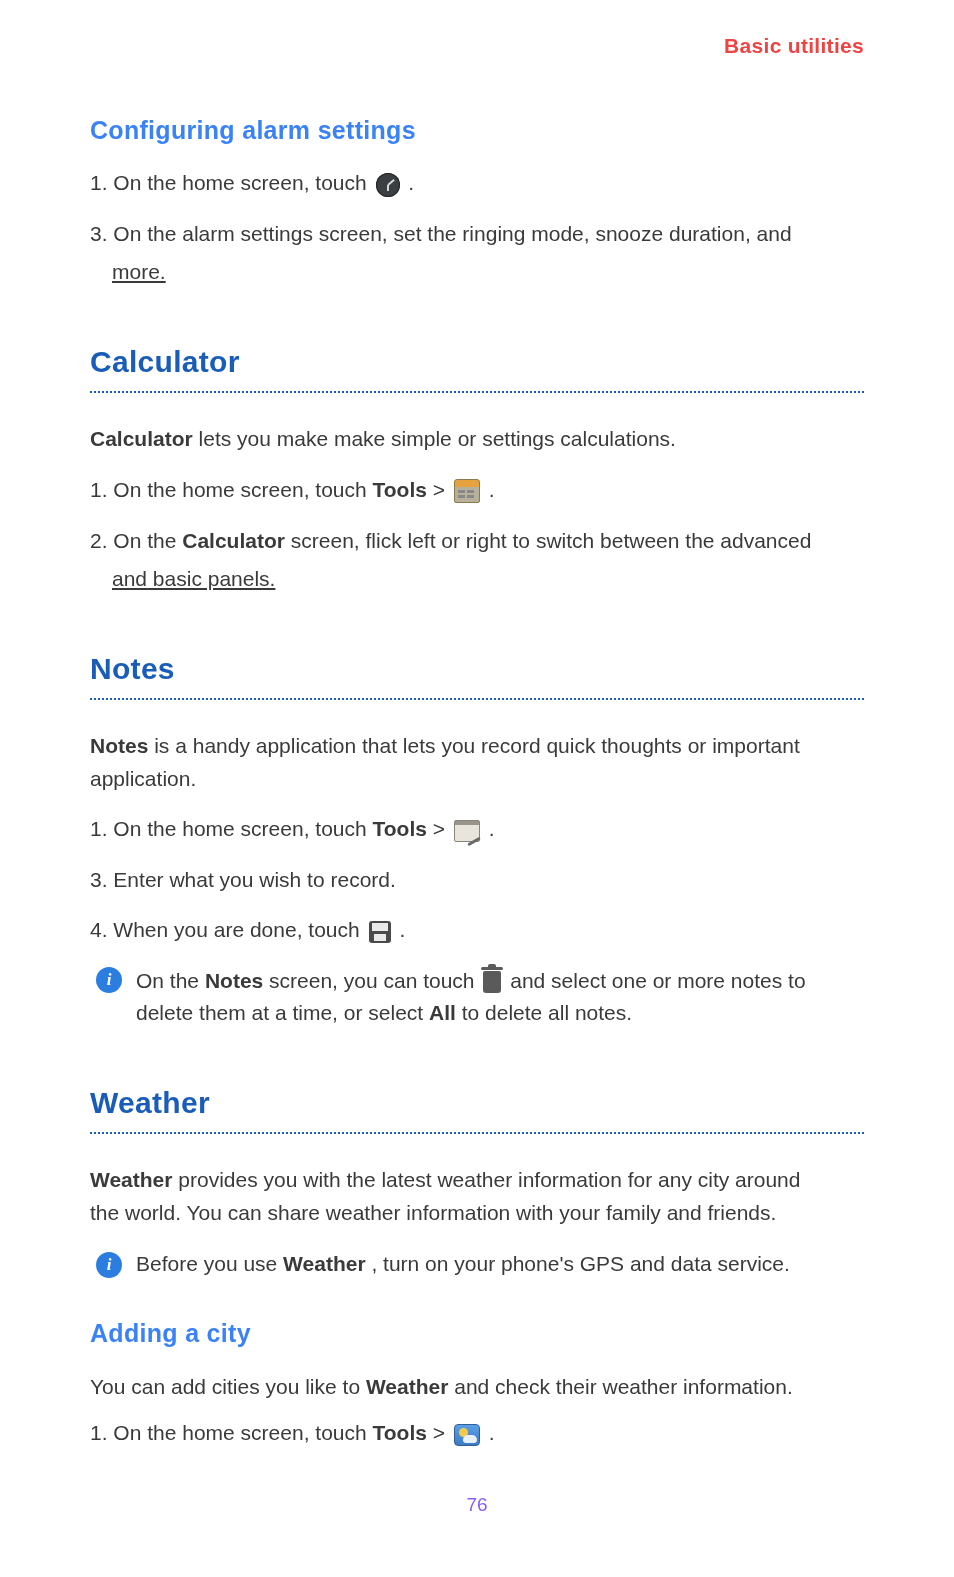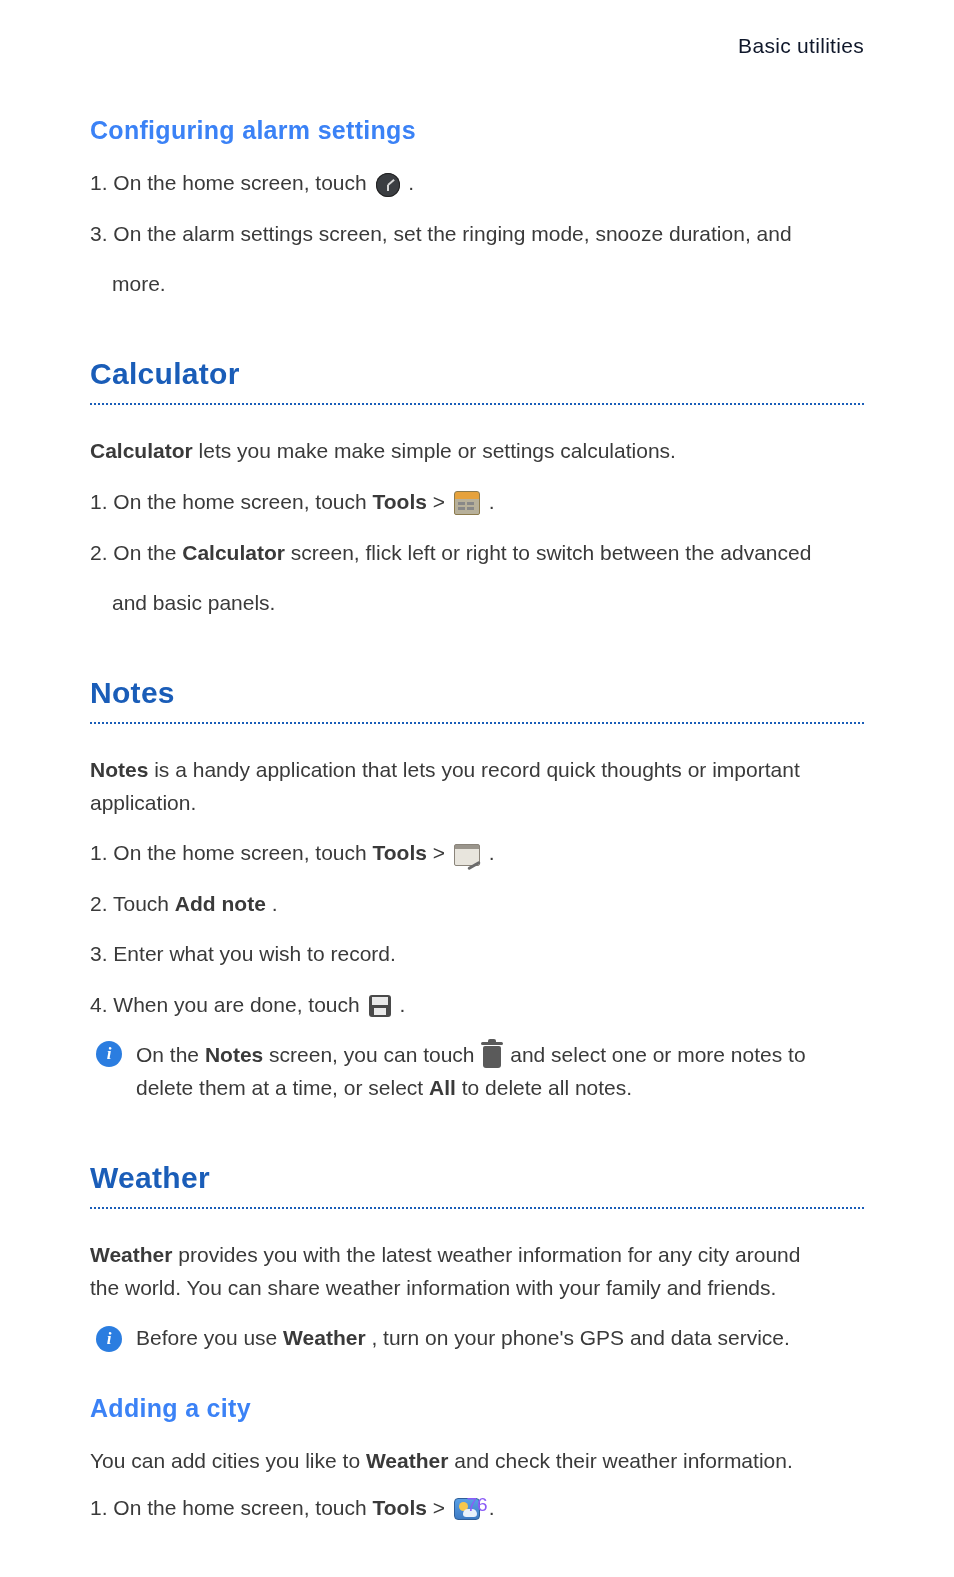--- a/index.html
+++ b/index.html
@@ -11,24 +11,25 @@
     line-height: 1.55;
     background: #fff;
   }
   .page {
     padding: 30px 90px 0 90px;
     position: relative;
     height: 100%;
   }
   .header-crumb {
     text-align: right;
-    color: #0f172a;
+    color: #ef4444;
     font-size: 21px;
     margin-bottom: 48px;
     letter-spacing: 0.3px;
+    font-weight: bold;
   }
   .h3 {
     color: #3b82f6;
     font-weight: 600;
     font-size: 25px;
     margin: 12px 0 18px 0;
     letter-spacing: 0.3px;
   }
   .h2 {
     color: #1a5db8;
@@ -44,23 +45,24 @@
   }
   .step {
     margin: 12px 0 18px 0;
     padding-left: 22px;
     text-indent: -22px;
   }
   .step .num { display: inline; }
   .step .body { display: inline; }
   .step .cont {
     display: block;
-    margin-top: 18px;
+    margin-top: 6px;
     margin-left: 0;
     text-indent: 0;
+    text-decoration: underline;
   }
   .bold { font-weight: 700; }
   .icon {
     display: inline-block;
     vertical-align: middle;
     margin: 0 3px;
   }
   .icon-clock {
     width: 24px; height: 24px; border-radius: 50%;
     background: #3b3e42;
@@ -218,26 +220,20 @@
 
   <div class="step">
     <span class="num">1.</span>
     <span class="body">On the home screen, touch </span>
     <span class="bold">Tools</span>
     <span class="gt"> &gt; </span>
     <span class="icon icon-notes"></span>
     <span> .</span>
   </div>
 
-  <div class="step">
-    <span class="num">2.</span>
-    <span class="body">Touch </span>
-    <span class="bold">Add note</span>
-    <span>.</span>
-  </div>
 
   <div class="step">
     <span class="num">3.</span>
     <span class="body">Enter what you wish to record.</span>
   </div>
 
   <div class="step">
     <span class="num">4.</span>
     <span class="body">When you are done, touch </span>
     <span class="icon icon-save"></span>

